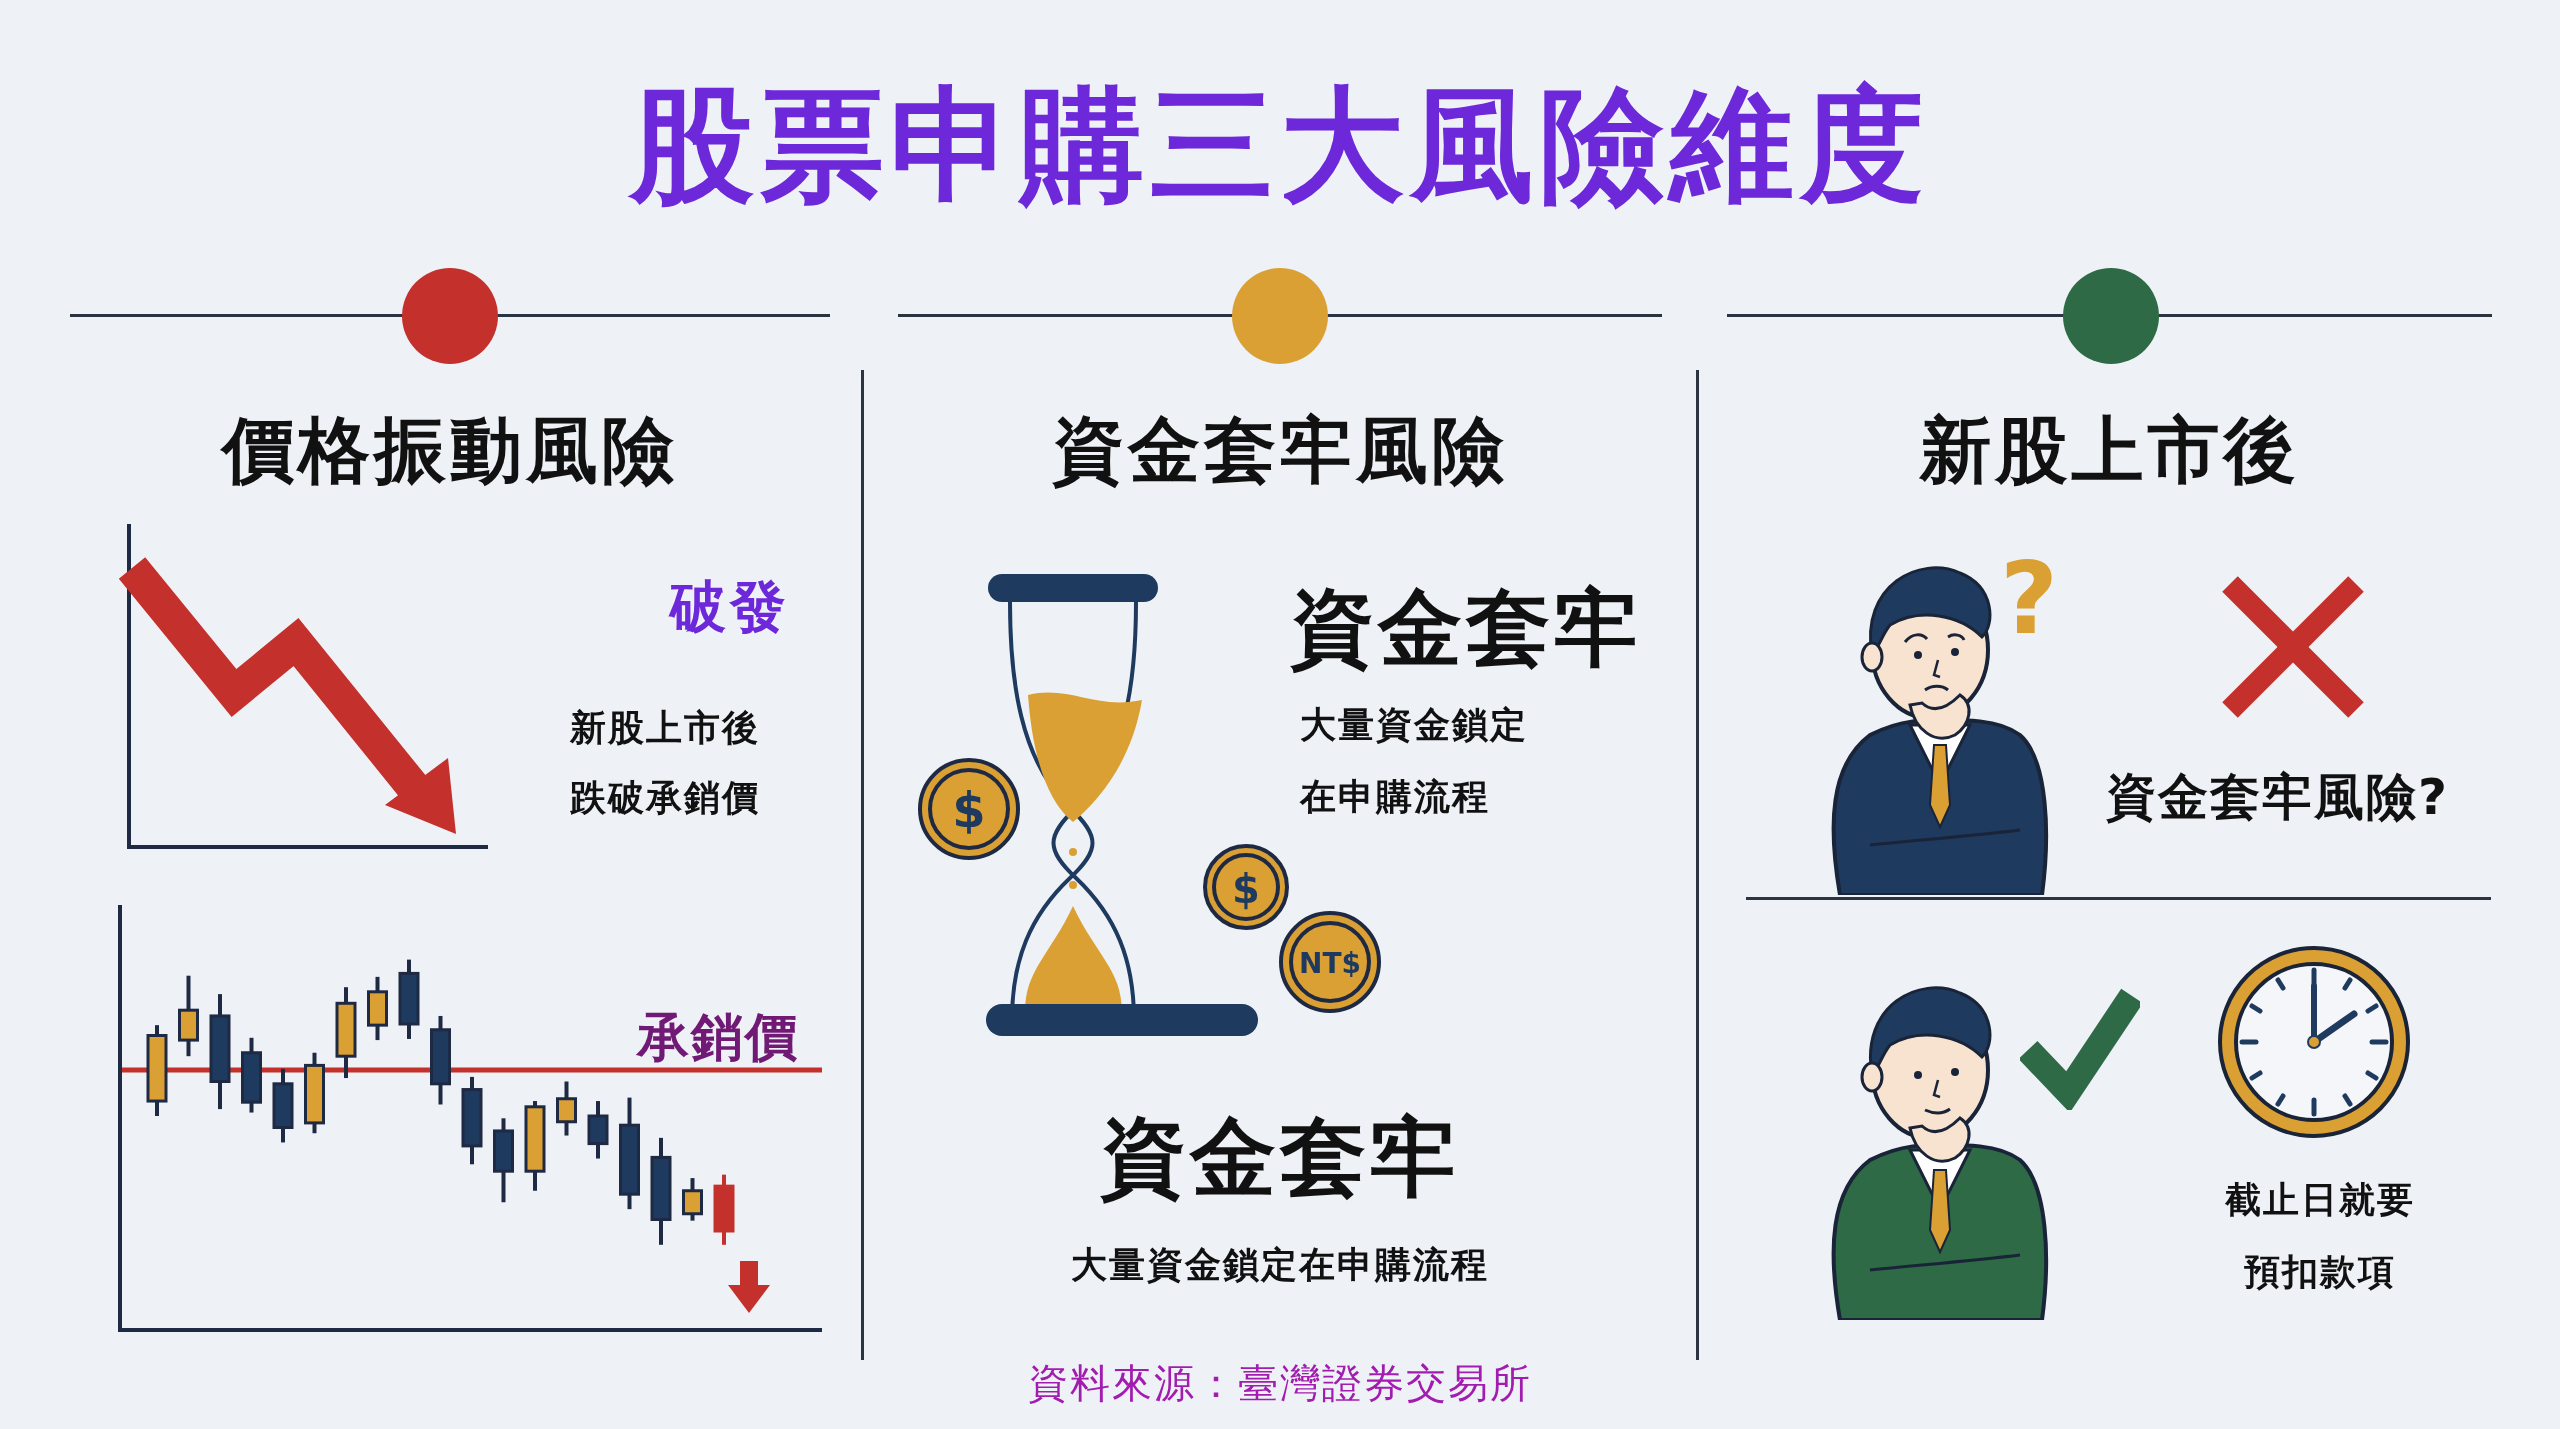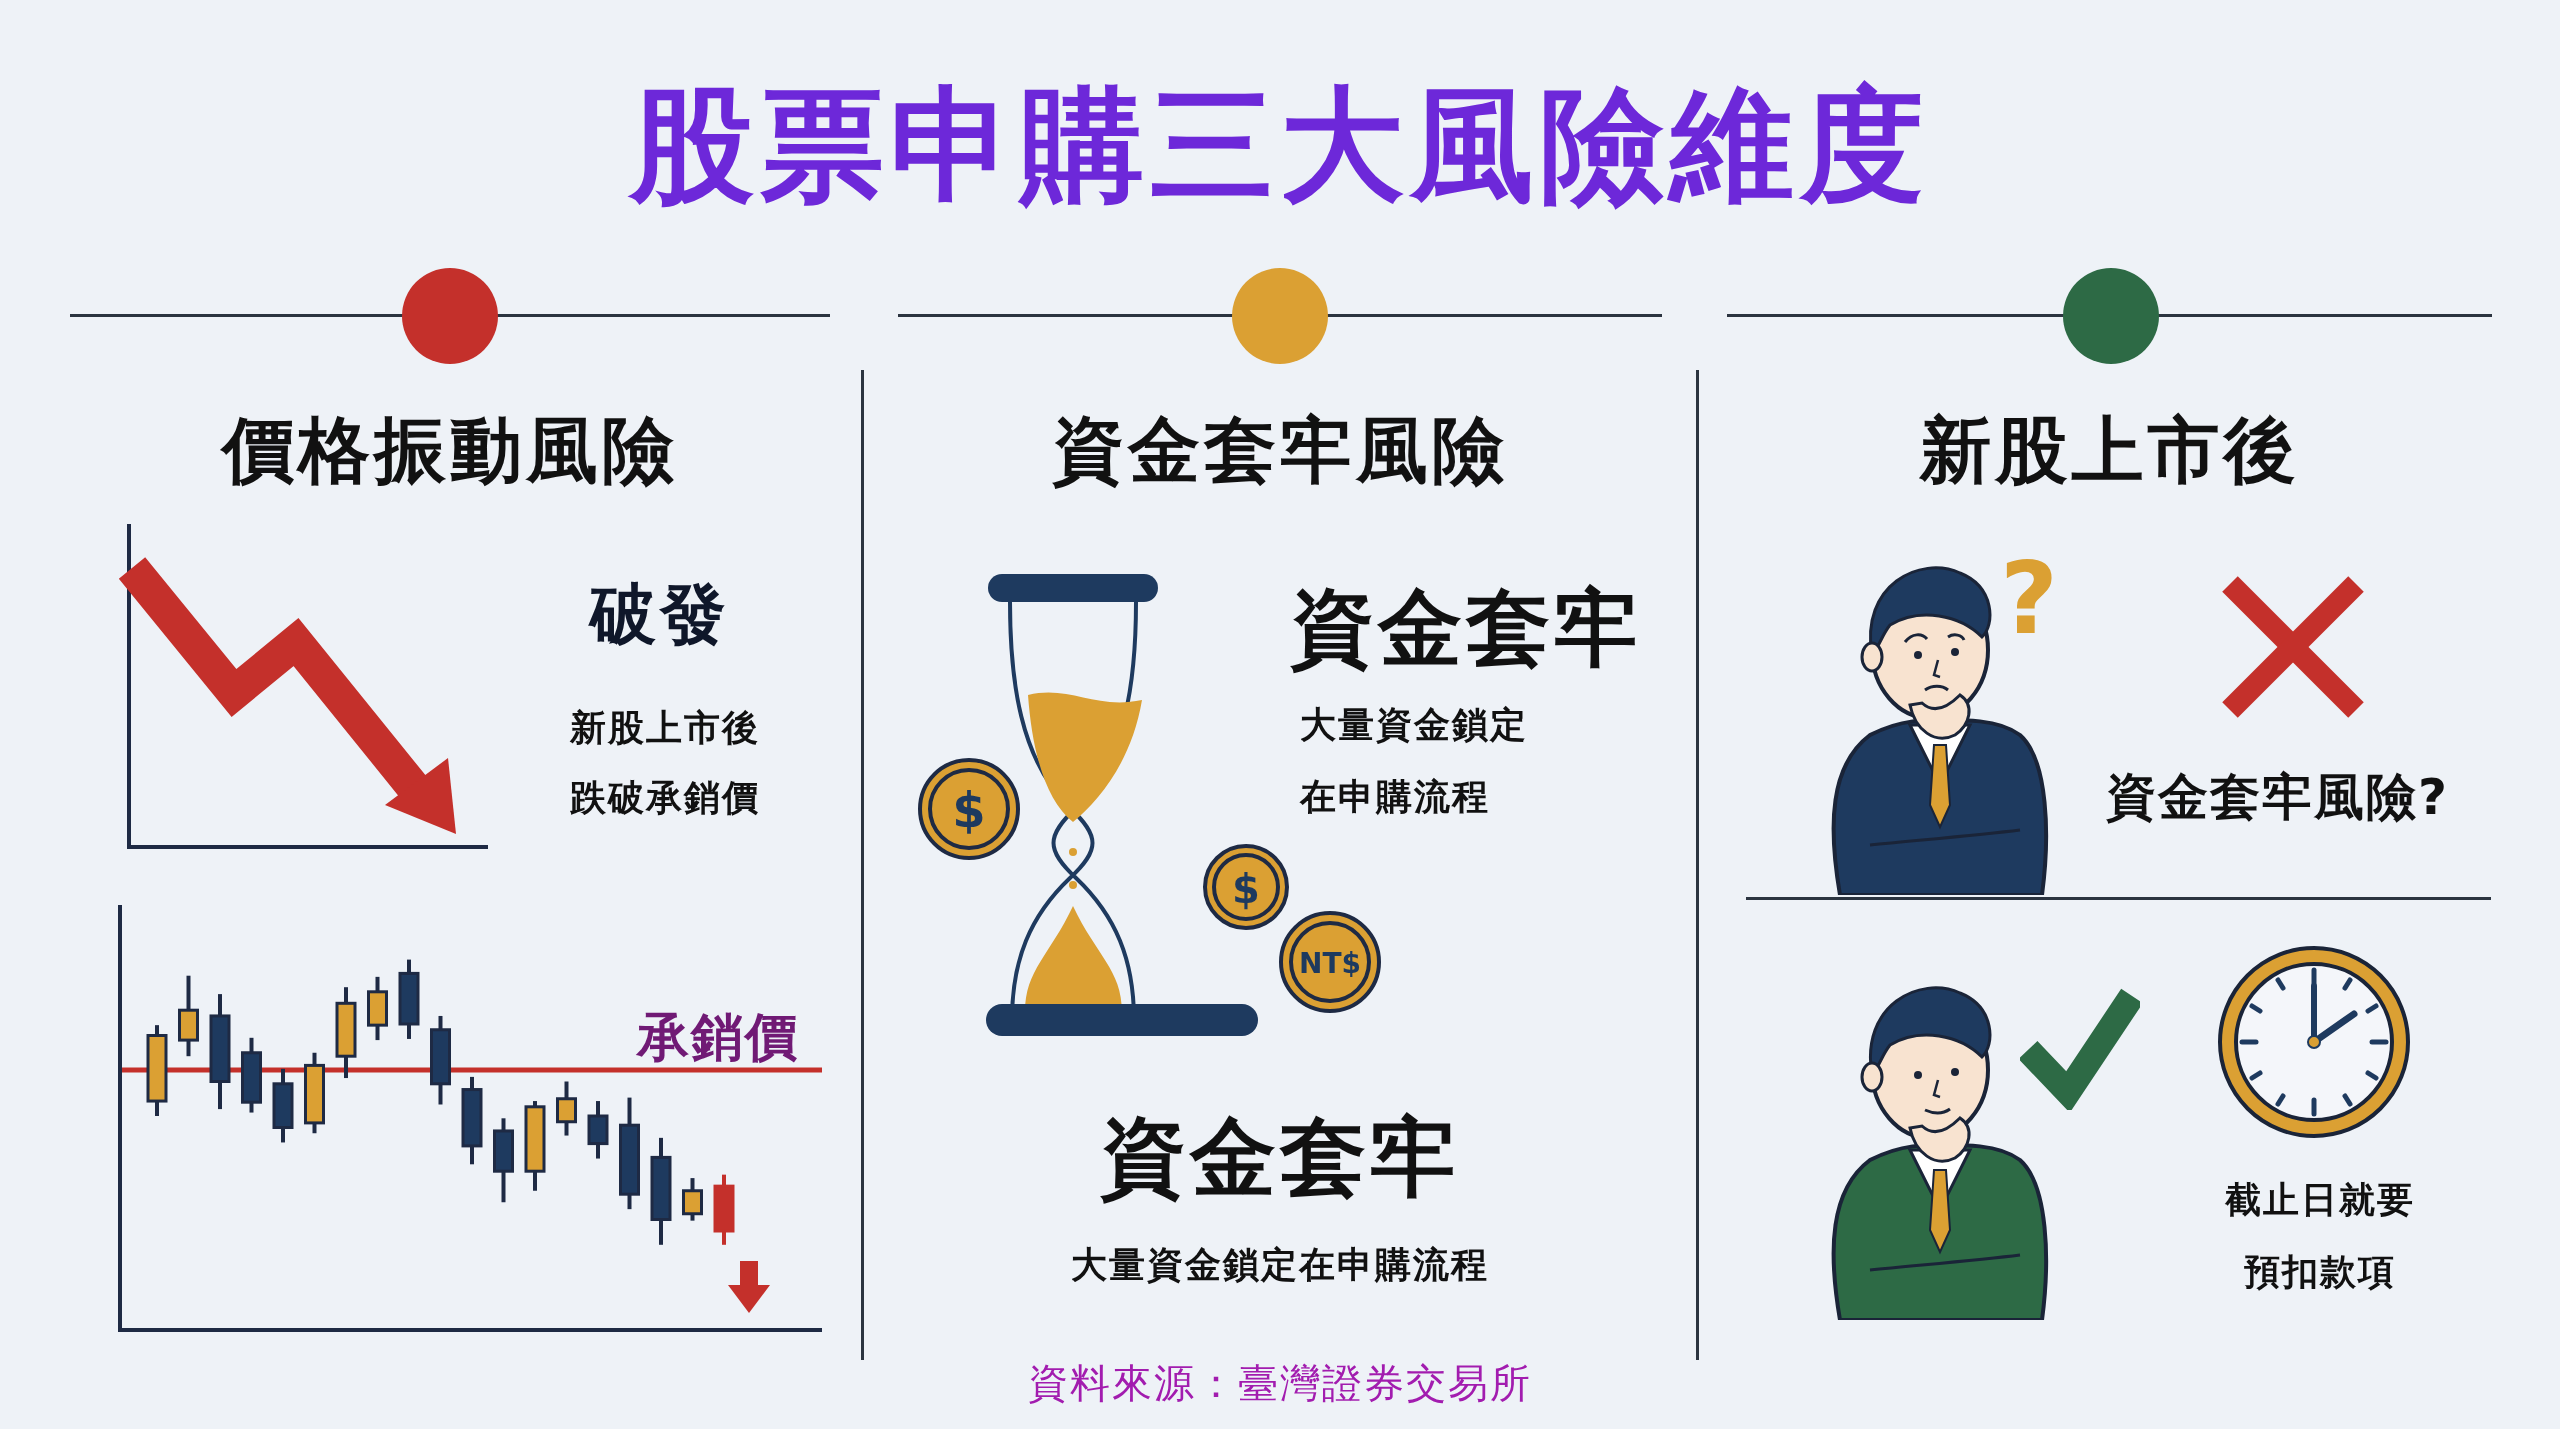--- a/index.html
+++ b/index.html
@@ -15,21 +15,21 @@
     font-size: 124px; font-weight: bold; color: #6d28d9; letter-spacing: 6px;
     line-height: 150px;
   }
   .hline { height: 3px; background: #2b3440; }
   .vline { width: 3px; background: #2b3440; }
   .dot { width: 96px; height: 96px; border-radius: 50%; }
   .col-title {
     font-size: 72px; font-weight: bold; text-align: center; letter-spacing: 4px;
     line-height: 96px;
   }
-  .big-red { font-size: 66px; font-weight: bold; color: #0f172a; letter-spacing: 4px; text-align: center; }
+  .big-red { font-size: 56px; font-weight: bold; color: #6d28d9; letter-spacing: 4px; text-align: right; }
   .sub-text { font-size: 36px; font-weight: bold; line-height: 70px; letter-spacing: 2px; }
   .center { text-align: center; }
   .footer { font-size: 40px; color: #a21caf; letter-spacing: 2px; }
   svg { display: block; }
 </style>
 </head>
 <body>
 
 <div class="abs title">股票申購三大風險維度</div>
 

